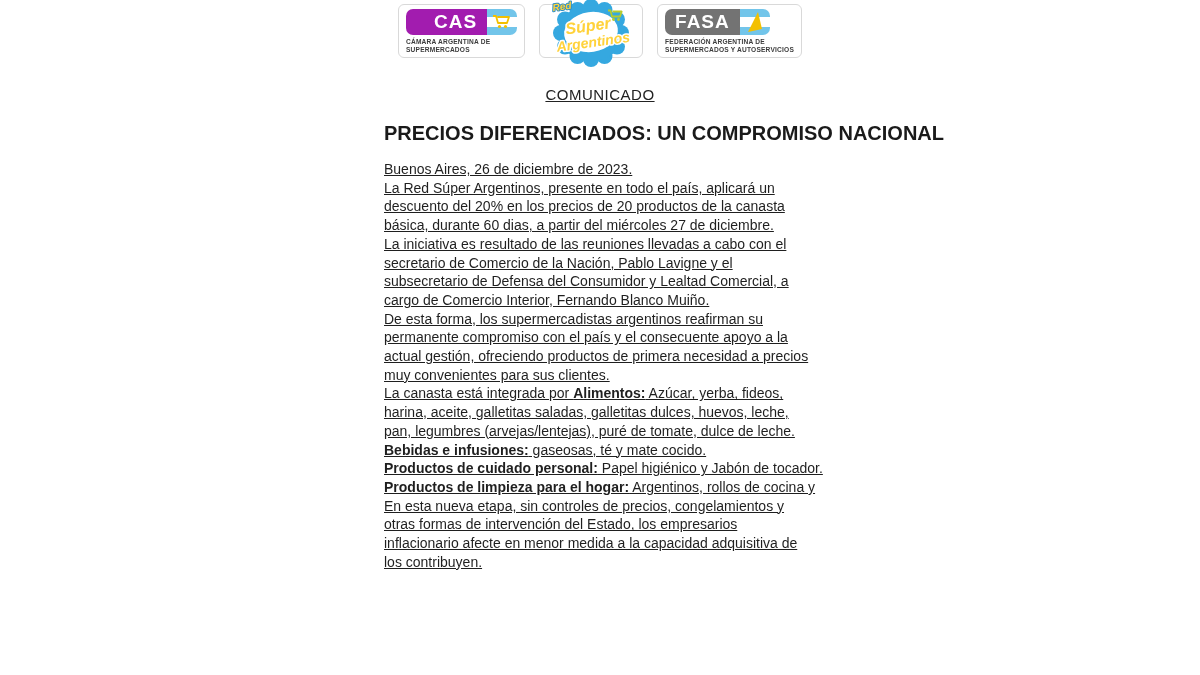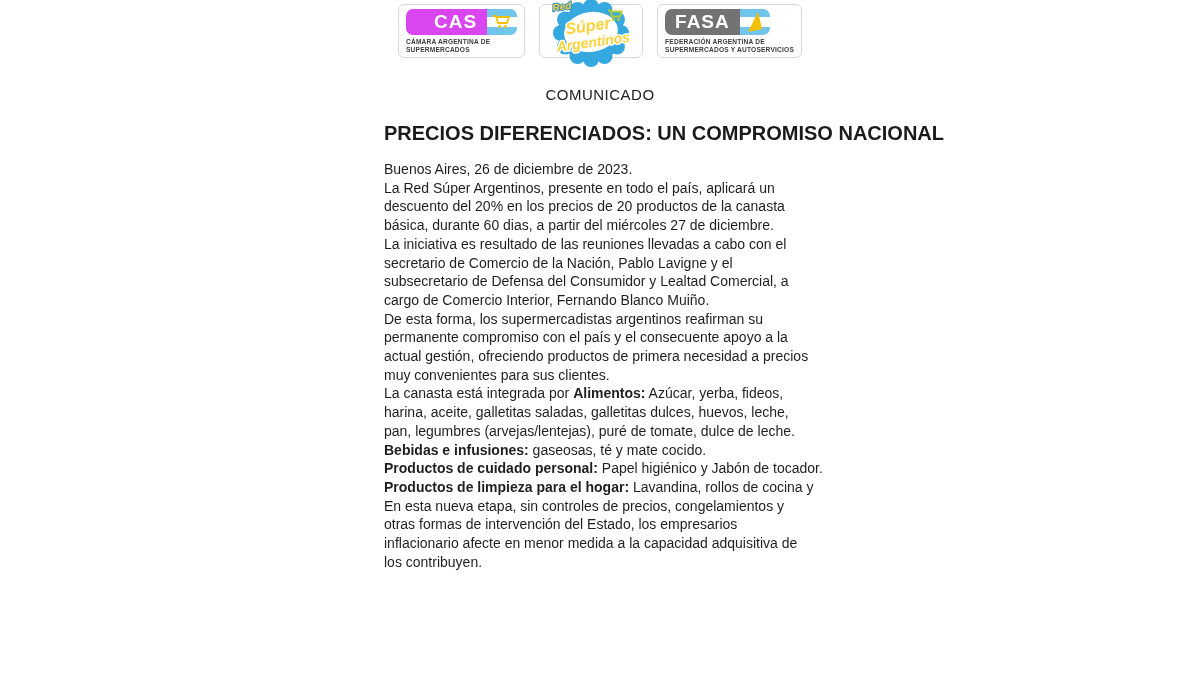--- a/index.html
+++ b/index.html
@@ -78,50 +78,51 @@
   }
   
   .doc { width: 432px; margin: 0 auto; }
   .kicker {
     margin-top: 26px;
     text-align: center;
     font-size: 15px;
     letter-spacing: 0.5px;
     color: #222222;
     line-height: 18px;
+    text-decoration: underline;
   }
   .title {
     margin-top: 19px;
     text-align: center;
     font-weight: bold;
     font-size: 20px;
     line-height: 20px;
     white-space: nowrap;
     color: #1a1a1a;
   }
-  .body-text { margin-top: 17px; font-size: 14px; line-height: 18.7px; }
+  .body-text { margin-top: 17px; font-size: 14px; line-height: 18.7px; text-decoration: underline; }
   .body-text .line { white-space: nowrap; }
   .body-text .b { font-weight: bold; }
   .signatures {
     margin-top: 24px;
     display: flex;
     width: 432px;
   }
   .sig { width: 50%; text-align: center; font-size: 14px; line-height: 18.5px; }
 </style>
 </head>
 <body>
 
 <div class="page">
 
   <div class="logo-strip">
 
     <div class="logo-card">
       <div class="brand-row">
-        <div class="brand-plate" style="background-color: #d946ef; padding-left: 28px;">CAS</div>
+        <div class="brand-plate" style="background-color: #a21caf; padding-left: 28px;">CAS</div>
         <div class="flag-box">
           <svg width="20" height="16" viewBox="0 0 20 16">
             <path d="M1 2 h3 l2 7 h9 l2-6 H5.5" fill="none" stroke="#f3c000" stroke-width="1.8" stroke-linejoin="round"></path>
             <circle cx="7.5" cy="12.5" r="1.6" fill="#f3c000"></circle>
             <circle cx="13.5" cy="12.5" r="1.6" fill="#f3c000"></circle>
           </svg>
         </div>
       </div>
       <div class="logo-subtitle">
         <div>CÁMARA ARGENTINA DE</div>
@@ -188,20 +189,20 @@
         <div class="line"><span>cargo de Comercio Interior, Fernando Blanco Muiño.</span></div>
         <div class="line"><span>De esta forma, los supermercadistas argentinos reafirman su</span></div>
         <div class="line"><span>permanente compromiso con el país y el consecuente apoyo a la</span></div>
         <div class="line"><span>actual gestión, ofreciendo productos de primera necesidad a precios</span></div>
         <div class="line"><span>muy convenientes para sus clientes.</span></div>
         <div class="line"><span>La canasta está integrada por </span><span class="b">Alimentos:</span><span> Azúcar, yerba, fideos,</span></div>
         <div class="line"><span>harina, aceite, galletitas saladas, galletitas dulces, huevos, leche,</span></div>
         <div class="line"><span>pan, legumbres (arvejas/lentejas), puré de tomate, dulce de leche.</span></div>
         <div class="line"><span class="b">Bebidas e infusiones:</span><span> gaseosas, té y mate cocido.</span></div>
         <div class="line"><span class="b">Productos de cuidado personal:</span><span> Papel higiénico y Jabón de tocador.</span></div>
-        <div class="line"><span class="b">Productos de limpieza para el hogar:</span><span> Lavandina, rollos de cocina y</span></div>
+        <div class="line"><span class="b">Productos de limpieza para el hogar:</span><span> Argentinos, rollos de cocina y</span></div>
         <div class="line"><span>En esta nueva etapa, sin controles de precios, congelamientos y</span></div>
         <div class="line"><span>otras formas de intervención del Estado, los empresarios</span></div>
         <div class="line"><span>inflacionario afecte en menor medida a la capacidad adquisitiva de</span></div>
         <div class="line"><span>los contribuyen.</span></div>
       </div>
   </div>
 </div>
 
 </body></html>

